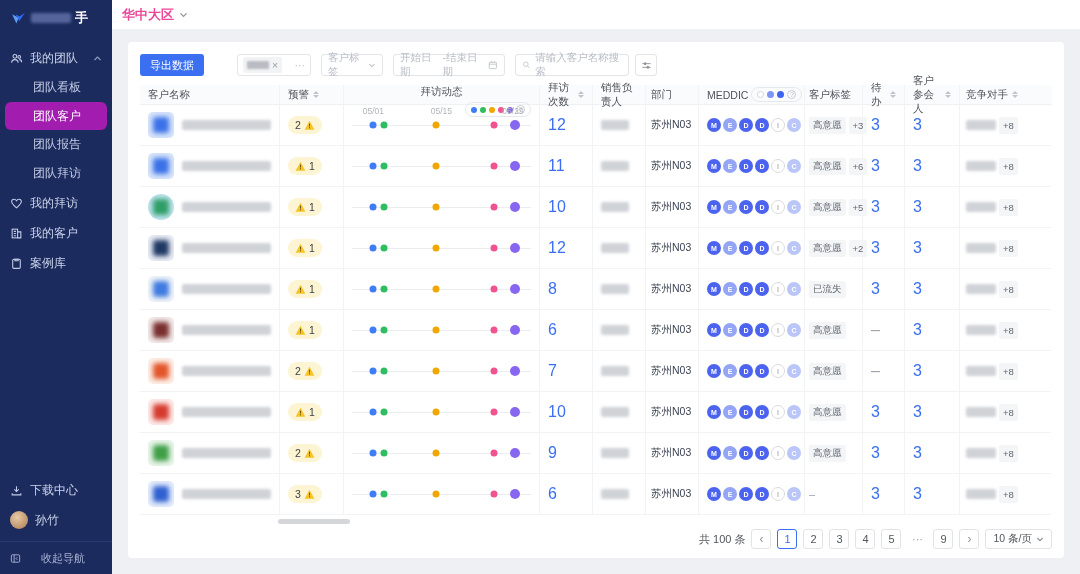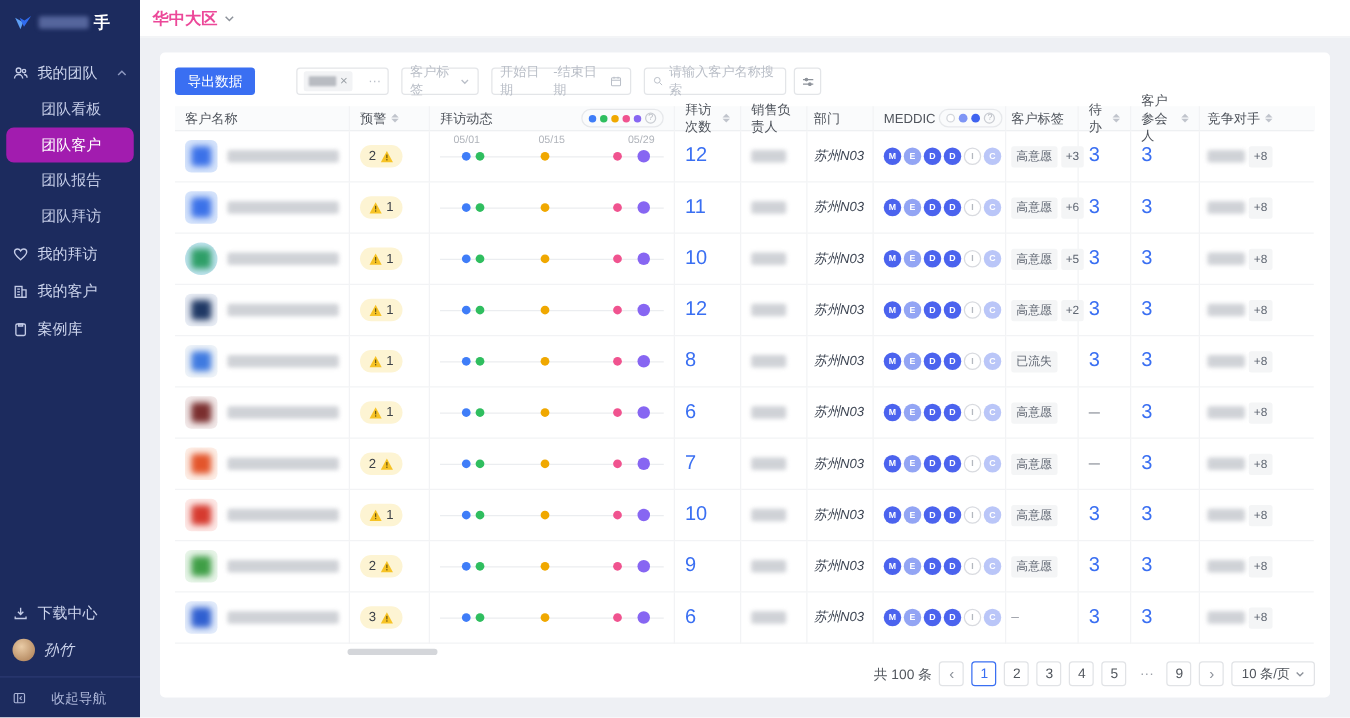--- a/index.html
+++ b/index.html
@@ -17,21 +17,21 @@
   .brand .bmask { width:40px; height:10px; border-radius:2px; background:#55659c; filter:blur(1.5px); }
   .brand .bsuffix { color:#fff; font-size:13px; font-weight:bold; }
   .menu { margin-top:10px; }
   .mi { display:flex; align-items:center; gap:7px; height:30px; padding:0 10px; font-size:12px; cursor:pointer; }
   .mi svg { flex:none; }
   .sub { display:block; height:29px; line-height:29px; padding-left:33px; font-size:12px; cursor:pointer; color:#c3cbe6; }
   .sub.active { background:#a21caf; color:#fff; border-radius:6px; margin:0 5px; padding-left:28px; height:28px; line-height:28px; }
   .chev-up { margin-left:auto; }
   .side-footer { position:absolute; left:0; bottom:0; width:100%; }
   .side-footer .mi { height:30px; }
-  .userrow { display:flex; align-items:center; gap:7px; padding:4px 10px; height:30px; font-size:12px; cursor:pointer;font-style:italic; }
+  .userrow { display:flex; align-items:center; gap:7px; padding:4px 10px; height:30px; font-size:12px; cursor:pointer; }
   .avatar { width:18px; height:18px; border-radius:50%; background:radial-gradient(circle at 40% 35%, #e9cba6, #a8794f); filter:blur(0.6px); flex:none; }
   .collapse-row { border-top:1px solid #2b3a72; display:flex; align-items:center; gap:20px; height:33px; padding:0 10px; font-size:11px; color:#aab4d6; cursor:pointer; margin-top:6px; }
   
   .topbar { position:absolute; left:112px; top:0; width:968px; height:30px; background:#fff; display:flex; align-items:center; padding:0 10px; border-bottom:1px solid #f0f1f3; }
   .region { font-size:13px; font-weight:bold; color:#ec4899; display:flex; align-items:center; gap:5px; cursor:pointer; }
   
   .card { position:absolute; left:128px; top:42px; width:936px; height:516px; background:#fff; border-radius:4px; padding:12px; }
   
   .tbar { display:flex; align-items:center; height:22px; }
   .btn-primary { background:#3a6ff2; color:#fff; font-size:11px; border:none; border-radius:3px; height:22px; padding:0 10px; cursor:pointer; }
@@ -46,21 +46,21 @@
   .iconbtn { width:22px; height:22px; margin-left:6px; border:1px solid #e3e5e8; border-radius:3px; display:flex; align-items:center; justify-content:center; cursor:pointer; background:#fff; }
   
   .tablewrap { margin-top:9px; }
   .thead, .trow { display:flex; }
   .thead { background:#fafbfc; height:20px; }
   .hcell { display:flex; align-items:center; font-size:10.5px; color:#4e535b; padding:0 8px; border-right:1px solid #f2f3f5; border-bottom:1px solid #eef0f2; gap:3px; }
   .hcell:last-child { border-right:none; }
   .cell { display:flex; align-items:center; padding:0 8px; border-right:1px solid #f2f3f5; border-bottom:1px solid #f2f3f5; font-size:11px; position:relative; }
   .cell:last-child { border-right:none; }
   .trow { height:41px; }
-  .c1{width:140px;} .c2{width:64px;text-align:center;} .c3{width:196px;} .c4{width:53px;} .c5{width:53px;} .c6{width:53px; padding:0 5px;}
+  .c1{width:140px;} .c2{width:64px;text-align:center;} .c3{width:196px;flex-direction:column;} .c4{width:53px;} .c5{width:53px;} .c6{width:53px; padding:0 5px;}
   .c7{width:106px;} .c8{width:58px; padding:0 4px;} .c9{width:42px;} .c10{width:55px;} .c11{width:91px; padding:0 6px;}
   .sort { display:inline-flex; flex-direction:column; gap:1px; margin-left:1px; }
   .sort i { width:0; height:0; border-left:3px solid transparent; border-right:3px solid transparent; display:block; }
   .sort .up { border-bottom:3.5px solid #c0c4cc; }
   .sort .dn { border-top:3.5px solid #c0c4cc; }
   .legend-pill { margin-left:auto; display:flex; align-items:center; gap:3px; border:1px solid #e6e8eb; border-radius:9px; padding:2px 5px; }
   .ldot { width:6px; height:6px; border-radius:50%; display:block; }
   .qm { width:9px; height:9px; border:1px solid #c9ccd2; border-radius:50%; color:#b4b8bf; font-size:7px; line-height:8px; text-align:center; display:block; }
   .mleg { width:7px; height:7px; border-radius:50%; display:block; }
   .mleg.outline { border:1px solid #d3d6db; background:#fff; }
@@ -76,21 +76,21 @@
   .dot { position:absolute; top:50%; transform:translate(-50%,-50%); border-radius:50%; width:7px; height:7px; }
   .db{left:15%; background:#3f7df8;} .dg{left:20.5%; background:#2fbe5f;} .dy{left:47%; background:#f0a800;}
   .dp{left:77%; background:#f0538f;} .dv{left:87.5%; background:#8766f2; width:10px; height:10px;}
   .tl-dates { display:none; position:absolute; left:8px; right:8px; top:1px; font-size:8.5px; color:#b0b4bb; }
   .tl-dates.show { display:block; }
   .tl-dates span { position:absolute; }
   .tl-dates span:nth-child(1){left:6%;} .tl-dates span:nth-child(2){left:44%;} .tl-dates span:nth-child(3){left:84%;}
   .bluelink { color:#3a6ff2; text-decoration:none; cursor:pointer; font-size:16px; }
   .dash-link { color:#9ca0a8; cursor:default; }
   .dash { color:#9ca0a8; }
-  .dept-text { font-size:10.5px; color:#3c4452; margin-right:3px; white-space:nowrap;font-style:italic; }
+  .dept-text { font-size:10.5px; color:#3c4452; margin-right:3px; white-space:nowrap; }
   .meddic { gap:2px; }
   .mcircle { width:14px; height:14px; border-radius:50%; color:#fff; font-size:7px; font-weight:bold; display:flex; align-items:center; justify-content:center; flex:none; }
   .mcircle.dark { background:#4b63ee; }
   .mcircle.mid { background:#93a5f4; }
   .mcircle.faint { background:#bac6f8; }
   .mcircle.outline { background:#fff; border:1px solid #d9dbe0; color:#b4b8bf; }
   .tagpill { background:#f4f5f6; color:#5f6672; font-size:9.5px; border-radius:2px; height:17px; display:inline-flex; align-items:center; padding:0 4px; white-space:nowrap; }
   .tag-extra, .comp-extra { margin-left:3px; }
   
   .hscroll { position:absolute; left:150px; top:477px; width:72px; height:5px; border-radius:3px; background:#d4d6da; cursor:pointer; }

